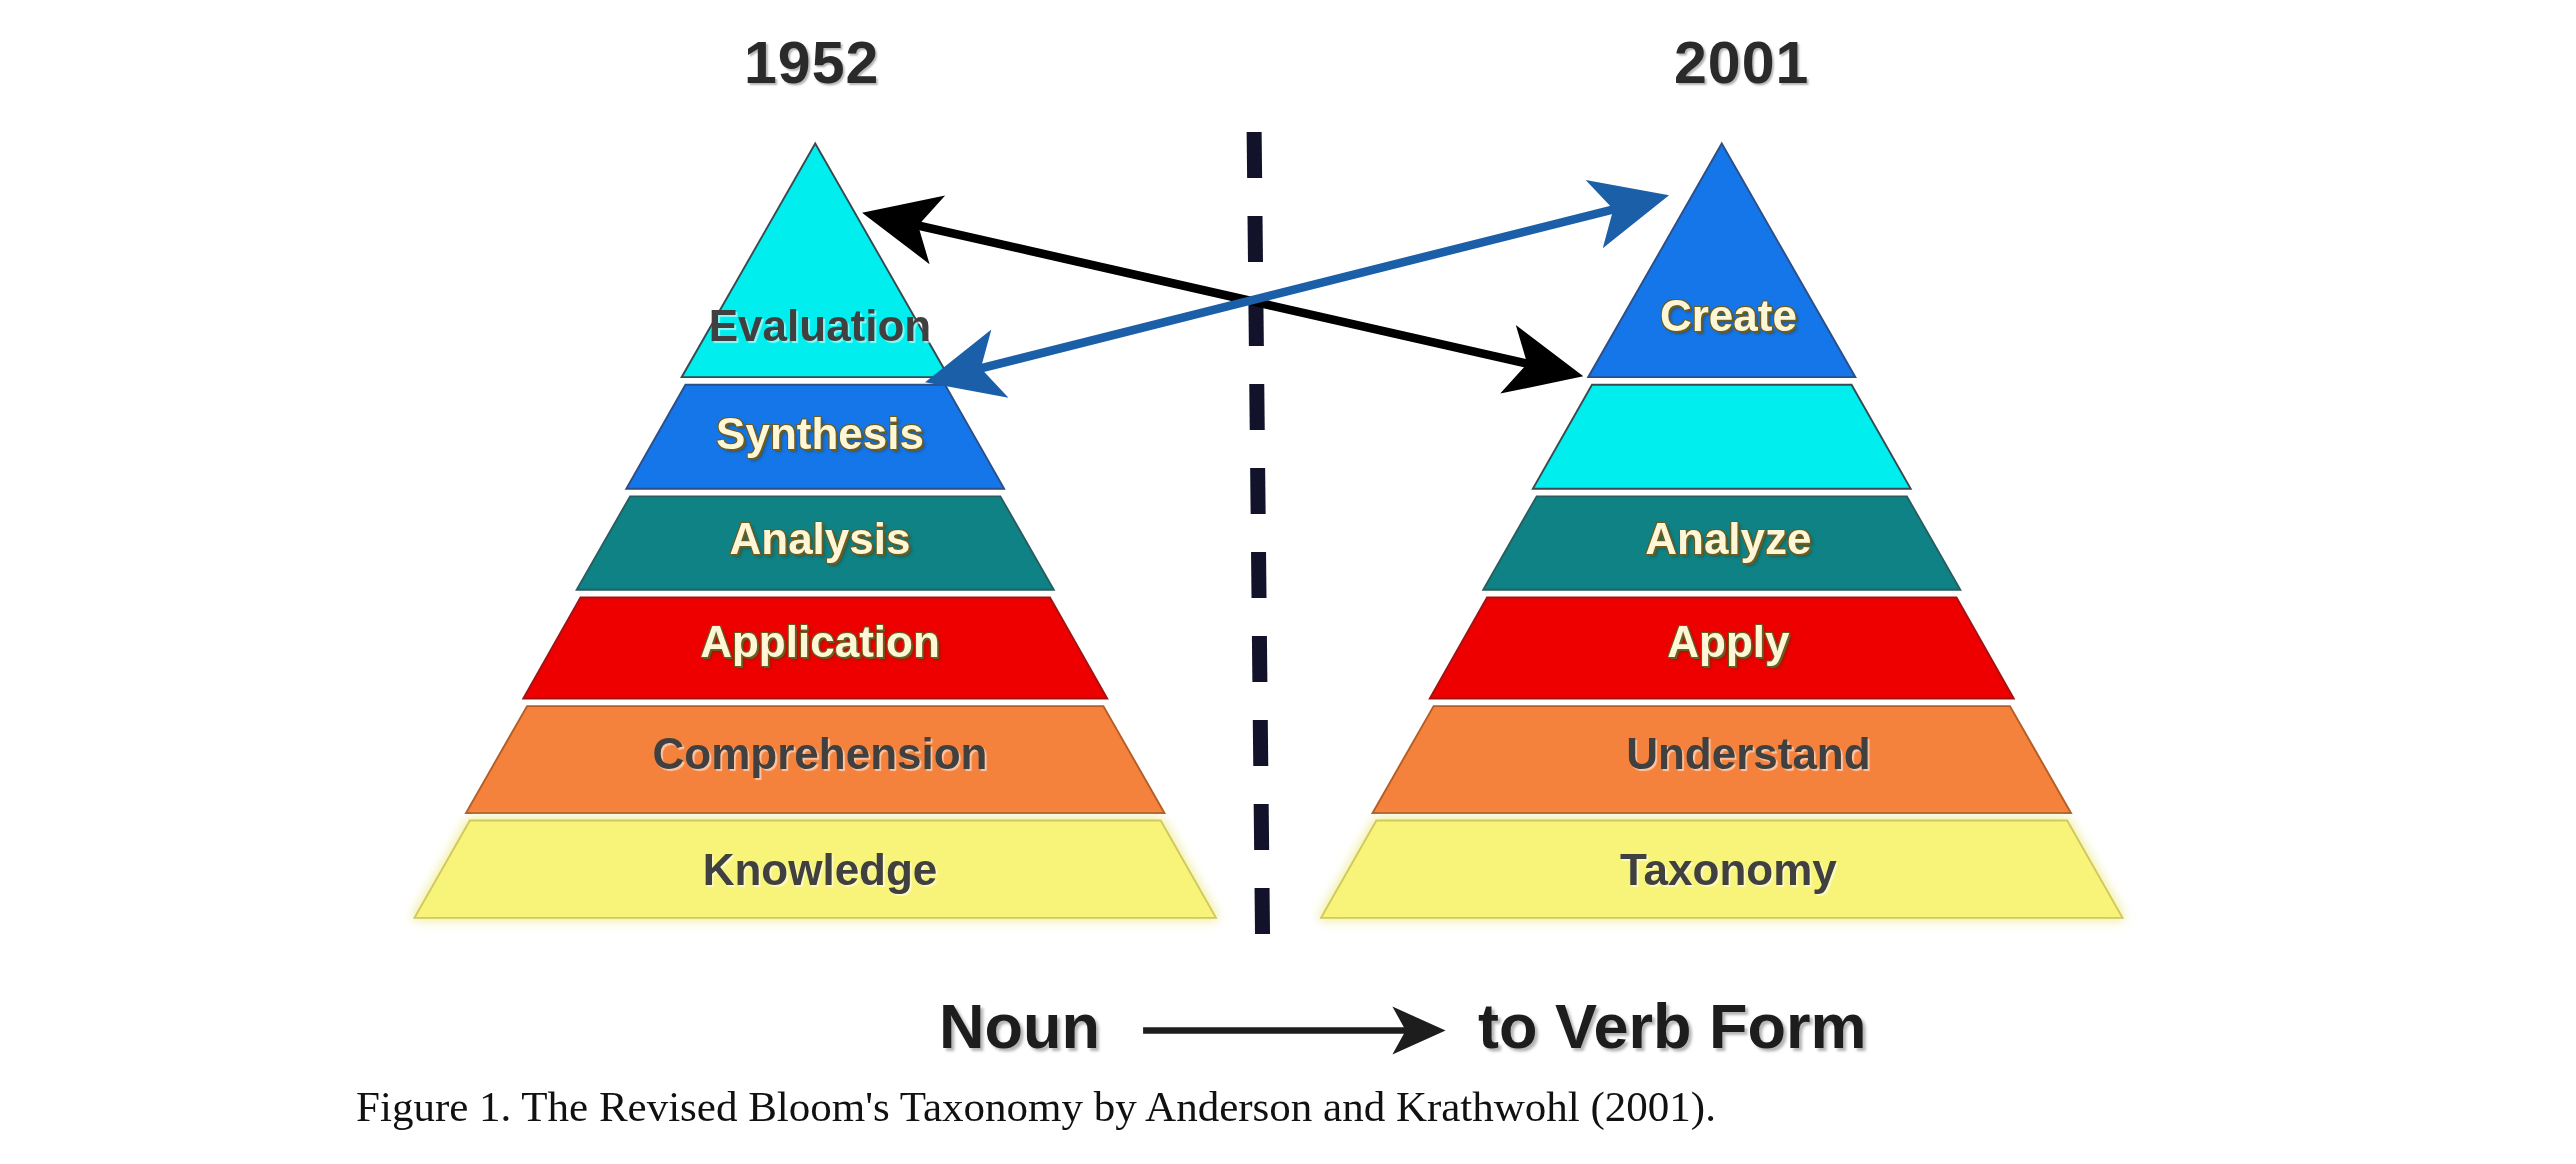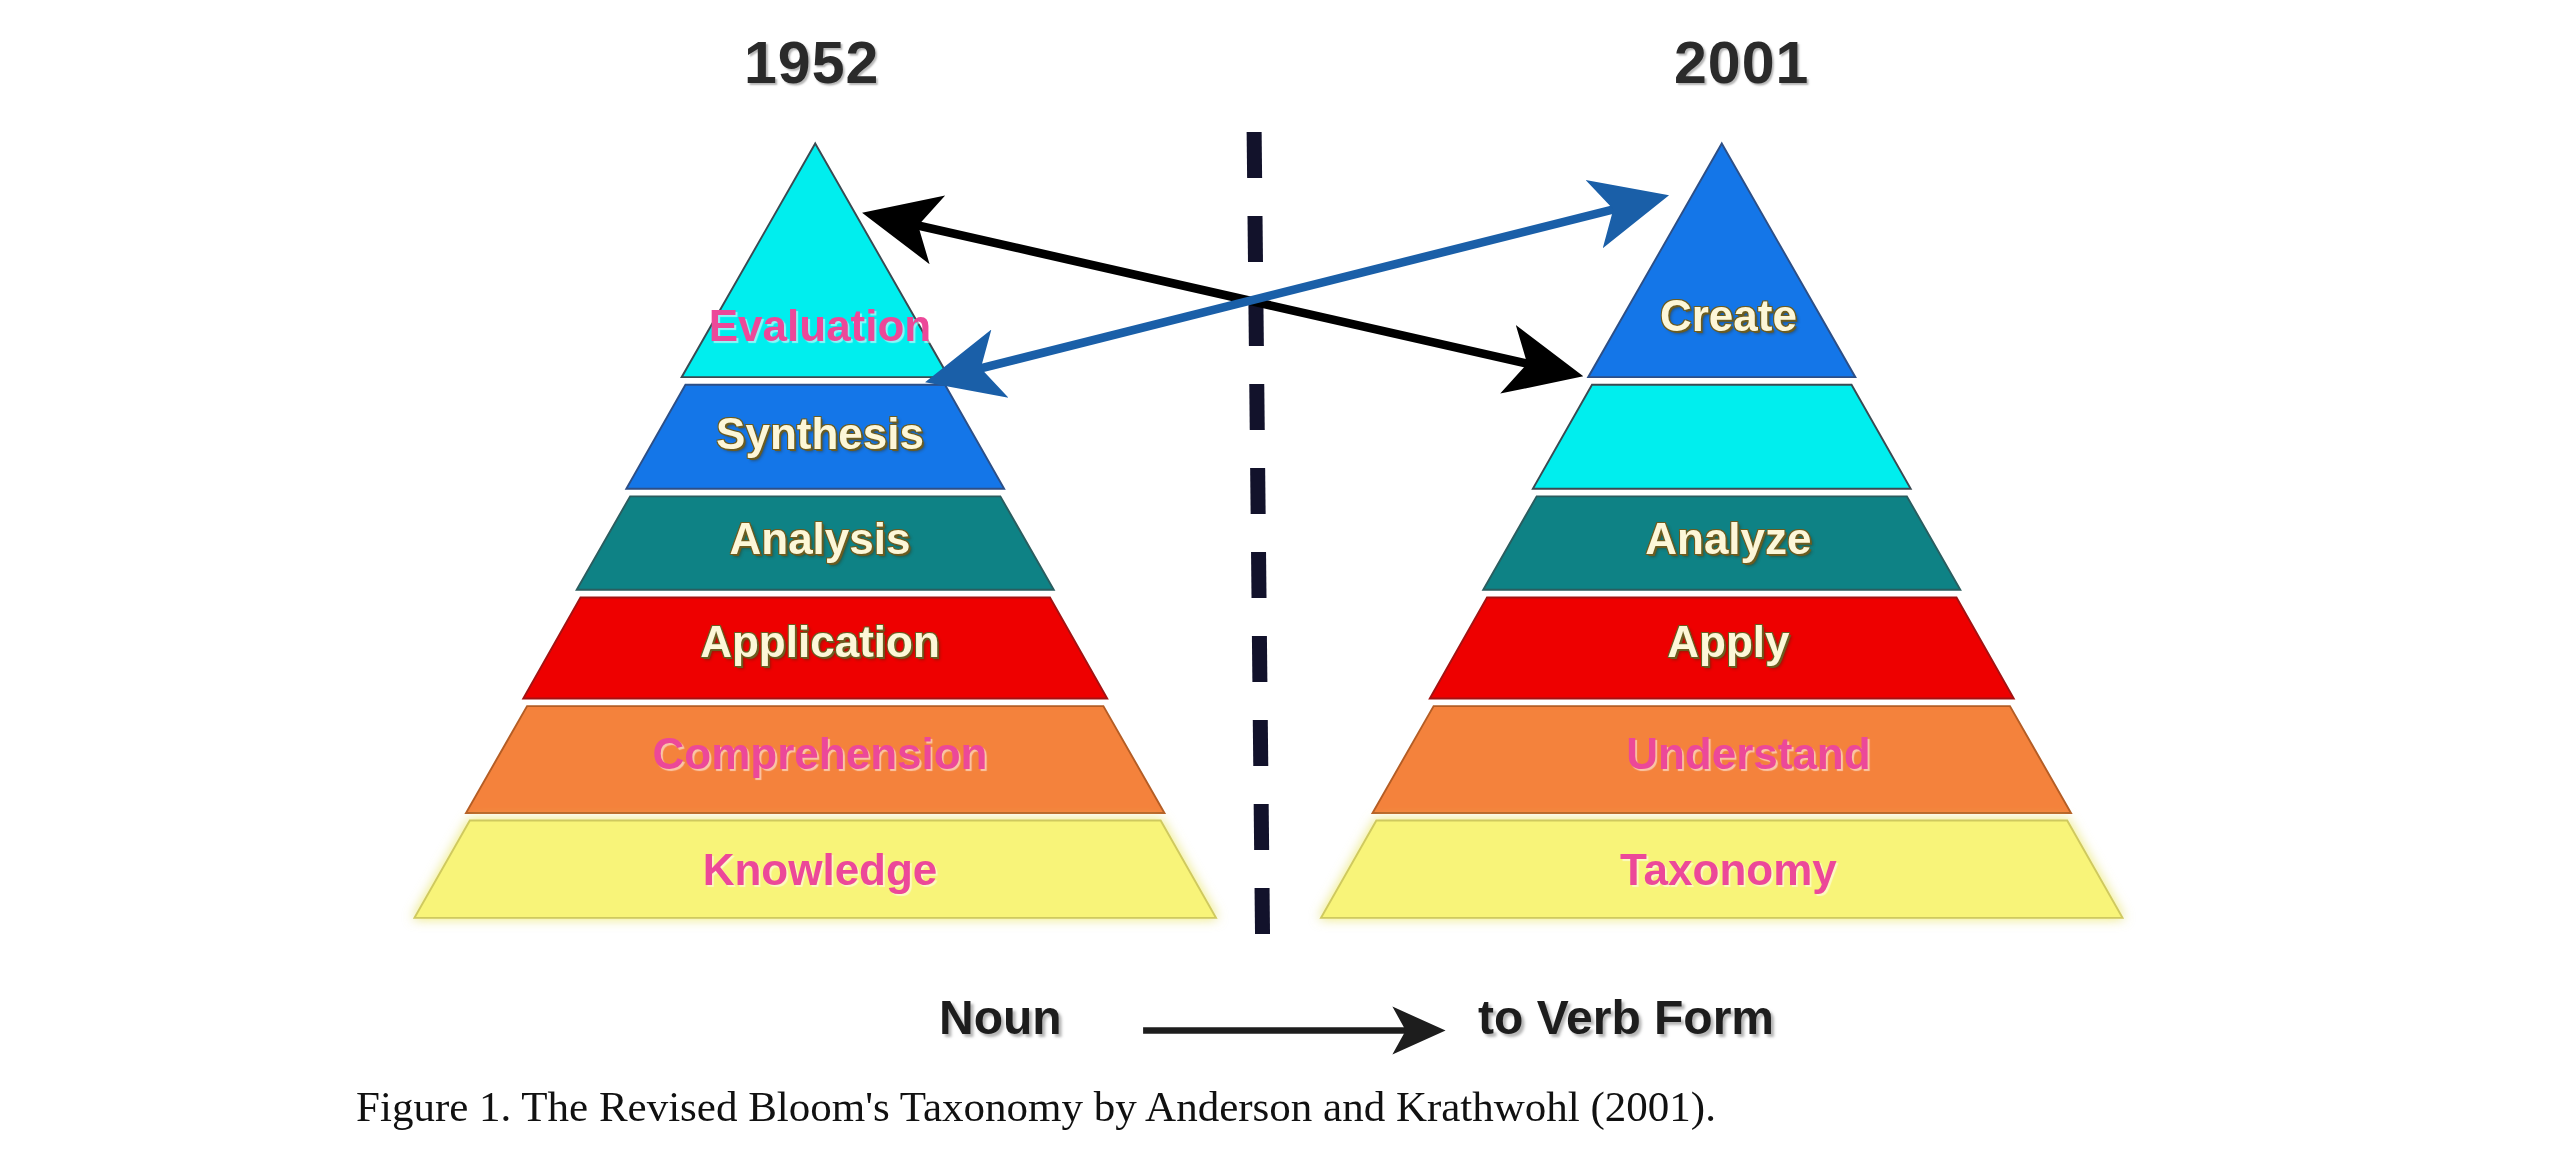--- a/index.html
+++ b/index.html
@@ -57,21 +57,21 @@
     width: 100%;
     text-align: center;
     font-family: "Liberation Sans", sans-serif;
     font-weight: bold;
     font-size: 44px;
     white-space: nowrap;
     pointer-events: none;
     letter-spacing: 0px;
   }
   .lbl-dark {
-    color: #ec4899;
+    color: #404040;
     text-shadow: 1.9px 1.9px 1px rgba(255,255,255,0.55);
   }
   .lbl-cream {
     color: #fdf7d8;
     text-shadow:
        1.9px 1.9px 0 #6b5c20,
       -1px -1px 0 #6b5c20,
        1px -1px 0 #6b5c20,
       -1px  1px 0 #6b5c20,
        2.9px 2.9px 2.9px rgba(60,45,10,0.45);
@@ -107,21 +107,21 @@
     position: absolute;
     left: 0;
     top: 973px;
     width: 2576px;
     height: 105px;
   }
   .nv-text {
     position: absolute;
     font-family: "Liberation Sans", sans-serif;
     font-weight: bold;
-    font-size: 48px;
+    font-size: 63px;
     color: #1d1d1d;
     text-shadow: 2.9px 2.9px 2.9px rgba(130,130,130,0.6);
     white-space: nowrap;
   }
   #noun-text { left: 939px; top: 17px; }
   #verb-text { left: 1478px; top: 17px; }
   #nv-arrow  { position: absolute; left: 1135px; top: 29px; }
 
   
   #caption {

